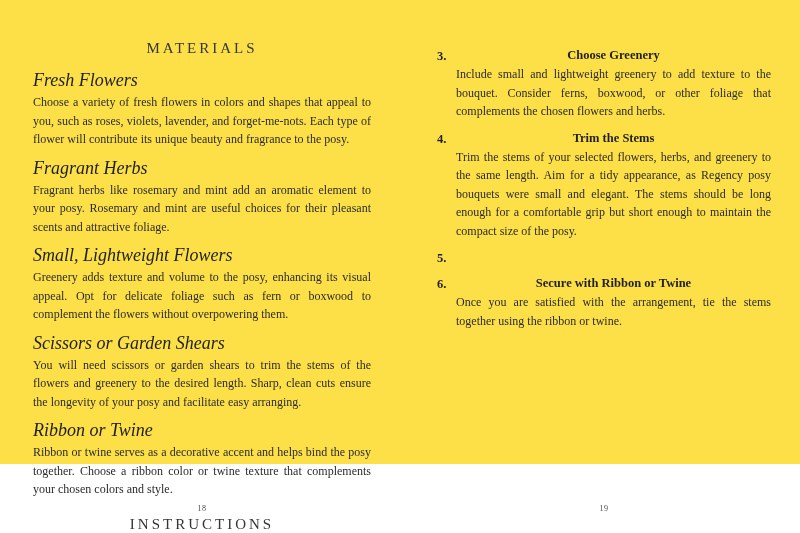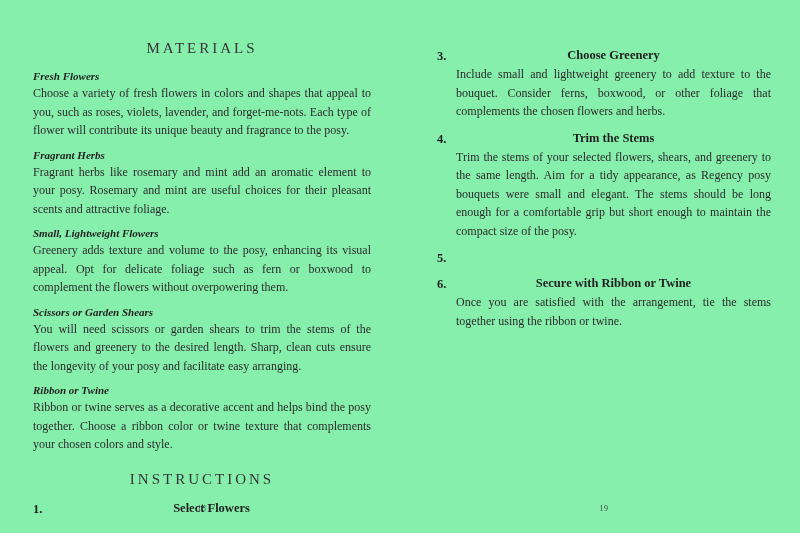--- a/index.html
+++ b/index.html
@@ -6,22 +6,22 @@
   html, body { width: 800px; height: 533px; }
   body {
     background: #ffffff;
     font-family: "Liberation Serif", "DejaVu Serif", serif;
     color: #2b2b2b;
     overflow: hidden;
   }
   .spread {
     display: flex;
     width: 800px;
-    height: 533px;
-    background: #86efac;
+    height: 464px;
+    background: #fde047;
   }
   .page {
     position: relative;
     width: 400px;
     height: 533px;
   }
   .page.left  { padding: 40px 29px 0 33px; }
   .page.right { padding: 48px 29px 0 37px; }
 
   h1.section-heading {
@@ -29,23 +29,23 @@
     font-weight: normal;
     letter-spacing: 3px;
     text-align: center;
     color: #353535;
     margin-bottom: 13px;
   }
   h1.section-heading.instructions { margin-top: 17px; }
 
   .material { margin-bottom: 9px; }
   .mat-title {
-    font-size: 11px;
+    font-size: 18px;
     font-style: italic;
-    font-weight: bold;
+    font-weight: normal;
     color: #1f1f1f;
     margin-bottom: 2px;
   }
   p.body {
     font-size: 12px;
     line-height: 18.5px;
     text-align: justify;
     color: #2b2b2b;
   }
 
@@ -138,21 +138,21 @@
     <div class="instr-content">
       <h3 class="instr-title">Choose Greenery</h3>
       <p class="body">Include small and lightweight greenery to add texture to the bouquet. Consider ferns, boxwood, or other foliage that complements the chosen flowers and herbs.</p>
     </div>
   </div>
 
   <div class="instr">
     <div class="num">4.</div>
     <div class="instr-content">
       <h3 class="instr-title">Trim the Stems</h3>
-      <p class="body">Trim the stems of your selected flowers, shears, and greenery to the same length. Aim for a tidy appearance, as Regency posy bouquets were small and elegant. The stems should be long enough for a comfortable grip but short enough to maintain the compact size of the posy.</p>
+      <p class="body">Trim the stems of your selected flowers, herbs, and greenery to the same length. Aim for a tidy appearance, as Regency posy bouquets were small and elegant. The stems should be long enough for a comfortable grip but short enough to maintain the compact size of the posy.</p>
     </div>
   </div>
 
   <div class="instr">
     <div class="num">5.</div>
     <div class="instr-content">
     </div>
   </div>
 
   <div class="instr">

